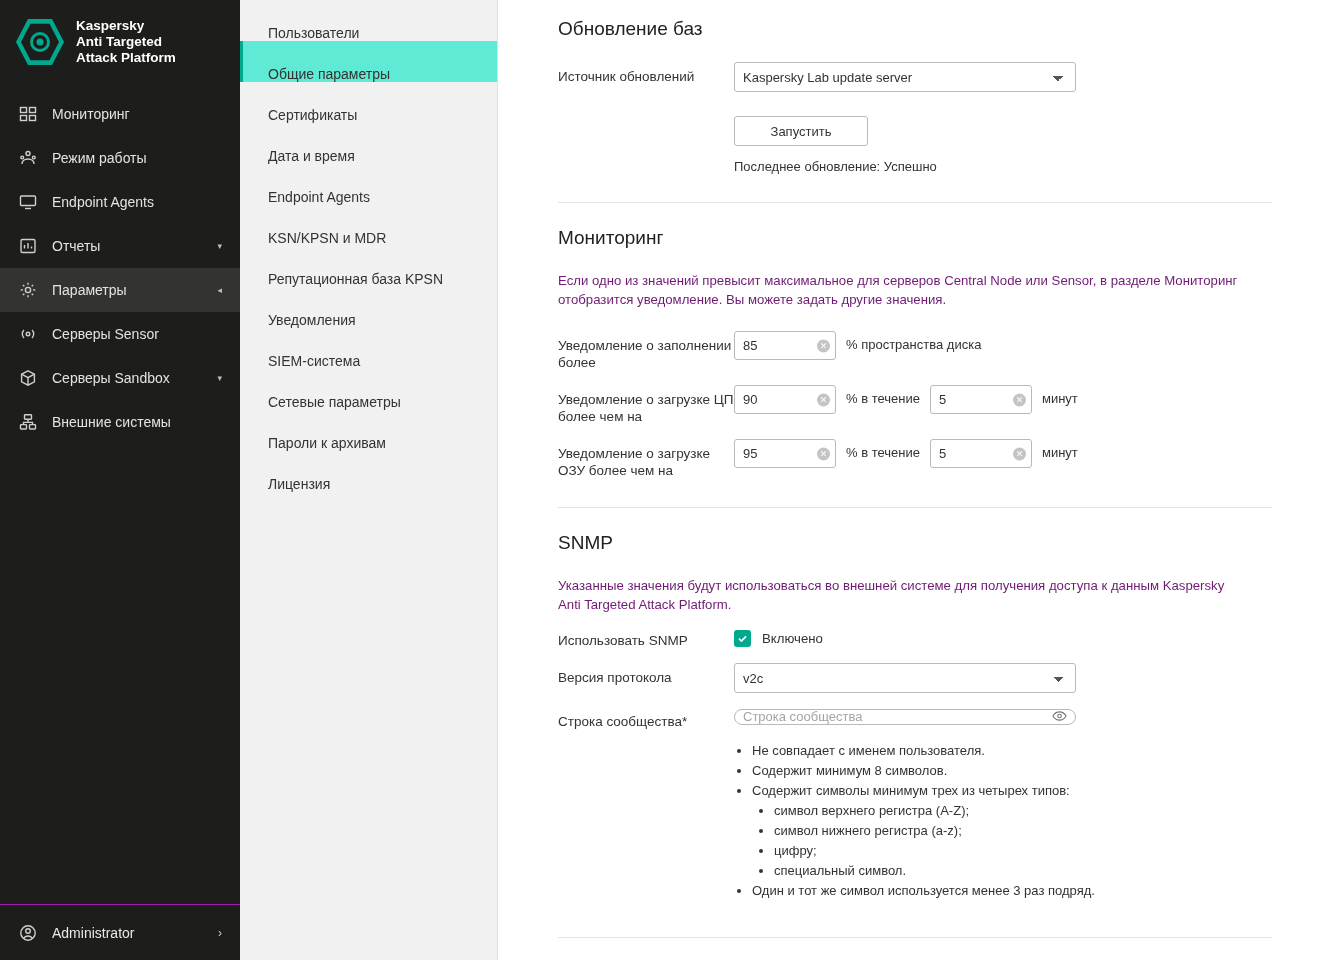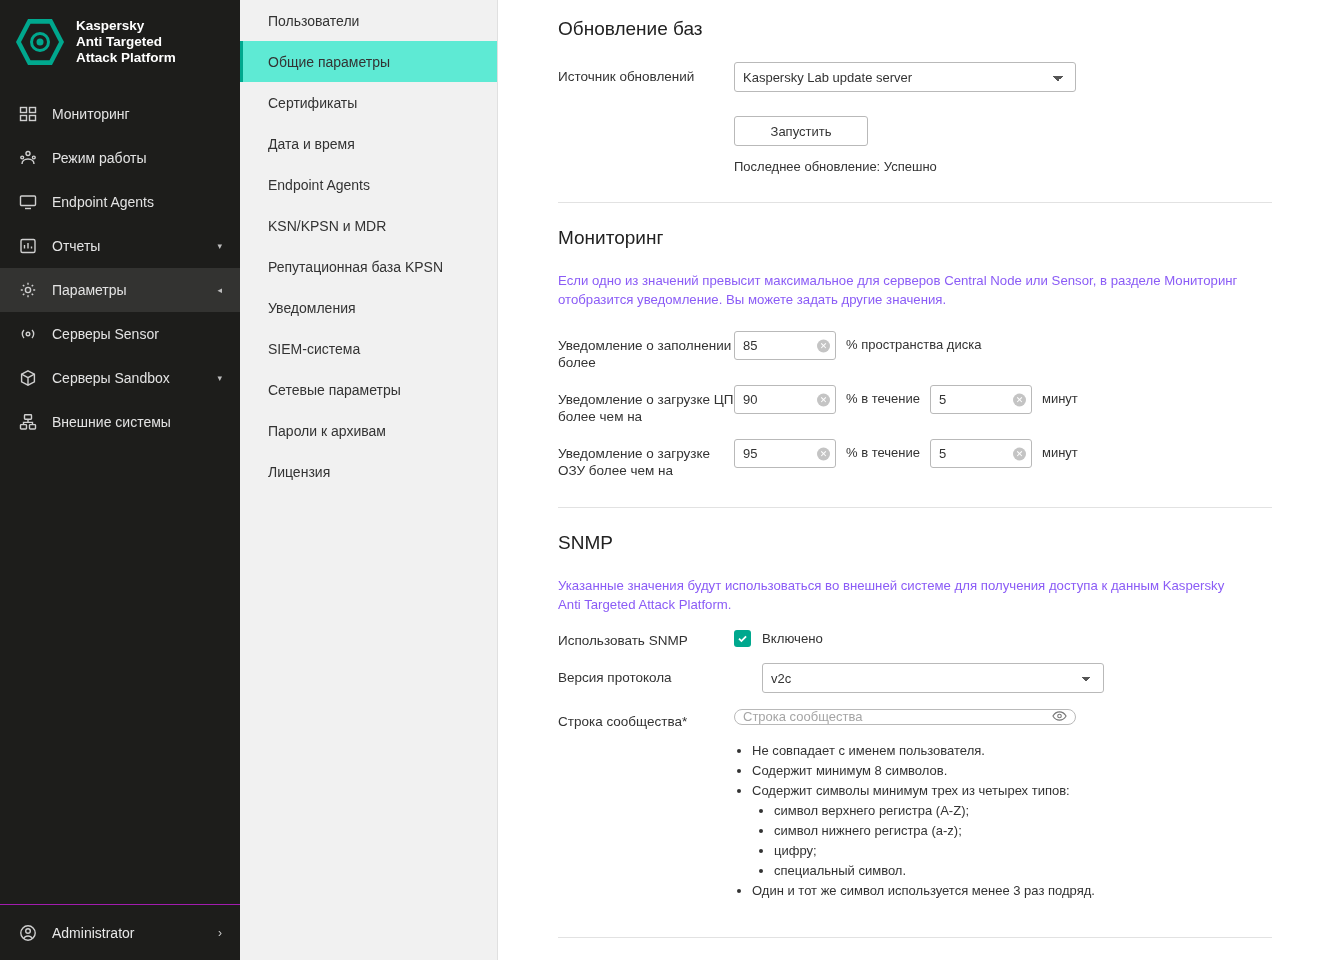--- a/index.html
+++ b/index.html
@@ -139,21 +139,21 @@
     width: 258px;
     min-width: 258px;
     background: #f1f1f1;
     border-right: 1px solid #e0e0e0;
     padding-top: 0;
     overflow: hidden;
   }
   .submenu-item {
     height: 41px;
     display: flex;
-    align-items: center;
+    align-items: flex-end;
     padding: 0 28px;
     font-size: 14px;
     color: #333333;
     cursor: pointer;
   }
   .submenu-item.active {
     background: #5eead4;
     border-left: 3px solid #00a88e;
     padding-left: 25px;
   }
@@ -226,21 +226,21 @@
   }
 
   hr.sep {
     border: none;
     border-top: 1px solid #e2e2e2;
     margin: 28px 0 24px 0;
   }
 
   .para {
     font-size: 13.2px;
-    color: #8b5cf6;
+    color: #701a75;
     line-height: 19px;
     margin: 0 0 22px 0;
     max-width: 680px;
   }
 
   .num-wrap {
     position: relative;
     display: inline-block;
   }
   input.num {
@@ -592,21 +592,21 @@
       <div class="control-col check-row">
         <span class="checkbox">
           <svg width="11" height="11" viewBox="0 0 12 12" fill="none" stroke="#ffffff" stroke-width="2">
             <path d="M2.2 6.2l2.6 2.6L9.9 3.6"></path>
           </svg>
         </span>
         <span class="check-label">Включено</span>
       </div>
     </div>
 
-    <div class="row" style="margin-top:12px;gap:28px;">
+    <div class="row" style="margin-top:12px;">
       <div class="row-label">Версия протокола</div>
       <div class="control-col">
         <select class="ctl">
           <option>v2c</option>
         </select>
       </div>
     </div>
 
     <div class="row" style="margin-top:14px;">
       <div class="row-label">Строка сообщества*</div>

